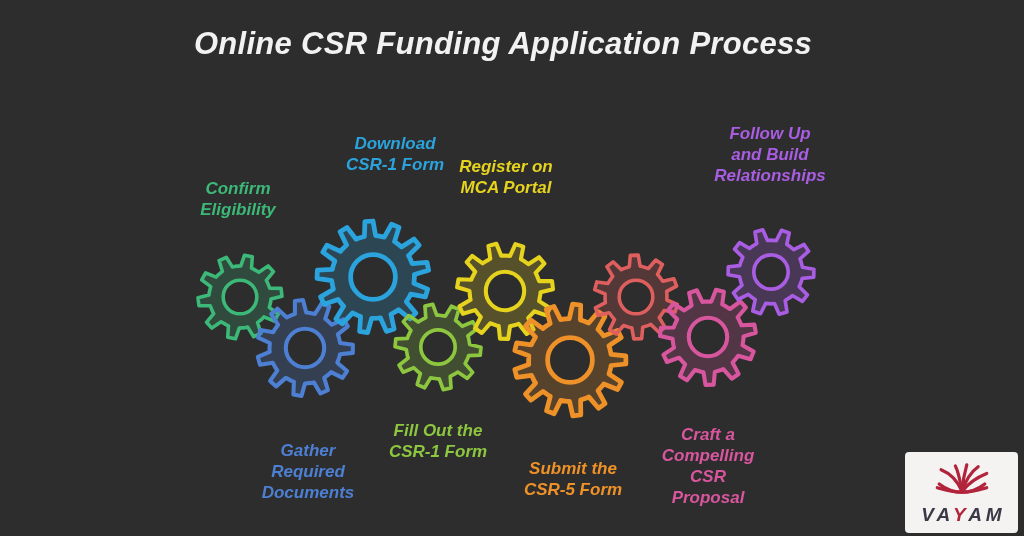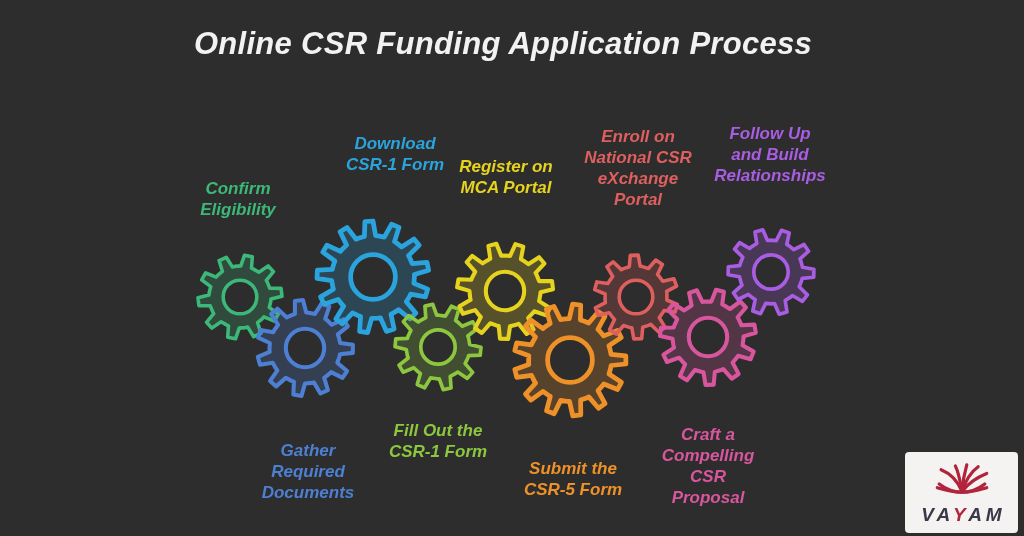--- a/index.html
+++ b/index.html
@@ -107,24 +107,20 @@
 Required
 Documents</div>
   <div class="step-label" style="left: 395px; top: 133px; color: rgb(43, 163, 220);">Download
 CSR-1 Form</div>
   <div class="step-label" style="left: 438px; top: 420px; color: rgb(141, 198, 63);">Fill Out the
 CSR-1 Form</div>
   <div class="step-label" style="left: 506px; top: 156px; color: rgb(230, 211, 30);">Register on
 MCA Portal</div>
   <div class="step-label" style="left: 573px; top: 458px; color: rgb(238, 145, 40);">Submit the
 CSR-5 Form</div>
-  <div class="step-label" style="left: 638px; top: 126px; color: rgb(223, 95, 95);">Enroll on
-National CSR
-eXchange
-Portal</div>
   <div class="step-label" style="left: 708px; top: 424px; color: rgb(216, 86, 158);">Craft a
 Compelling
 CSR
 Proposal</div>
   <div class="step-label" style="left: 770px; top: 123px; color: rgb(169, 93, 226);">Follow Up
 and Build
 Relationships</div>
 
   <div id="logo">
     <svg class="logo-icon" viewBox="0 0 60 40">

